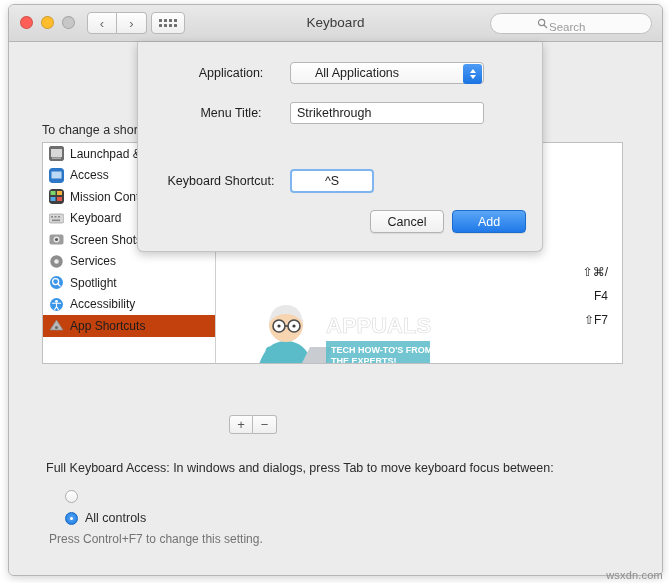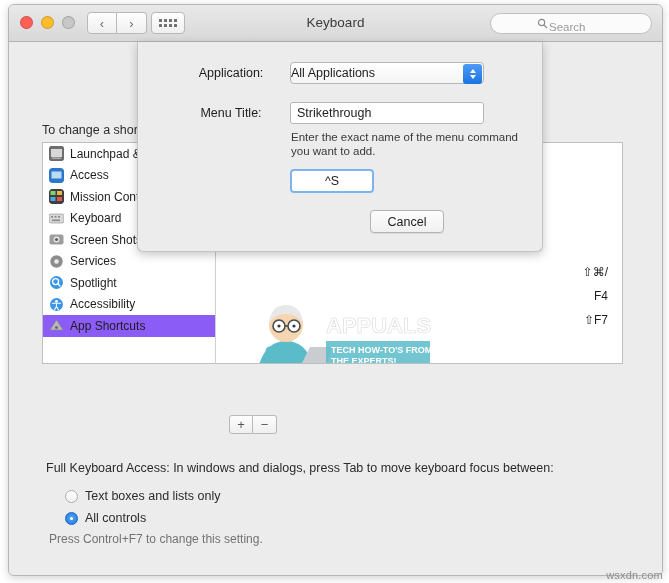--- a/index.html
+++ b/index.html
@@ -157,21 +157,21 @@
   }
   .lrow {
     height: 21.5px;
     display: flex;
     align-items: center;
     padding-left: 6px;
     font-size: 12px;
     color: #1d1d1d;
   }
   .lrow.selected {
-    background: #8b5cf6;
+    background: #c2410c;
   }
   .licon {
     width: 15px; height: 15px;
     margin-right: 6px;
     border-radius: 3px;
     flex: none;
     display: flex; align-items: center; justify-content: center;
     font-size: 9px;
     color: #fff;
     overflow: hidden;
@@ -273,21 +273,21 @@
   }
   .popup {
     position: absolute;
     left: 152px; top: 20px;
     width: 194px; height: 22px;
     background: linear-gradient(#ffffff, #f4f4f4);
     border: 1px solid #b6b6b6;
     border-radius: 4px;
     box-sizing: border-box;
     display: flex; align-items: center;
-    padding-left: 0;
+    padding-left: 24px;
     font-size: 12.5px;
     color: #1d1d1d;
   }
   .popup .arrows {
     position: absolute;
     right: 1px; top: 1px;
     width: 19px; height: 20px;
     background: linear-gradient(#4d9bf5, #1a74e2);
     border-radius: 3px;
     display: flex; flex-direction: column;
@@ -538,21 +538,20 @@
     <div class="plusminus">
       <div class="pmbtn">+</div>
       <div class="pmbtn">−</div>
     </div>
 
     <div class="fka">Full Keyboard Access: In windows and dialogs, press Tab to move keyboard focus between:</div>
 
     <div class="radios">
       <div class="radiorow">
         <span class="radio"></span>
-        <span>Text boxes and lists only</span>
       </div>
       <div class="radiorow">
         <span class="radio on"></span>
         <span>All controls</span>
       </div>
     </div>
 
     <div class="presshint">Press Control+F7 to change this setting.</div>
 
   </div>
@@ -565,23 +564,24 @@
         <span class="up"></span>
           <span class="dn"></span>
       </span>
     </div>
 
     <div class="field-label" style="left:40px; top:64px; width:106px;">Menu Title:</div>
     <div class="textfield">
       <span>Strikethrough</span>
     </div>
 
-    <div class="hint">Enter the exact name of the menu command you want to add.</div>
-
+
+    <div class="field-label" style="left:20px; top:132px; width:126px;">Keyboard Shortcut:</div>
     <div class="shortcutfield">
       <span>^S</span>
     </div>
 
     <div class="btn cancel">Cancel</div>
+    <div class="btn add">Add</div>
   </div>
 </div>
 
 <div class="watermark">wsxdn.com</div>
 
 </body></html>

